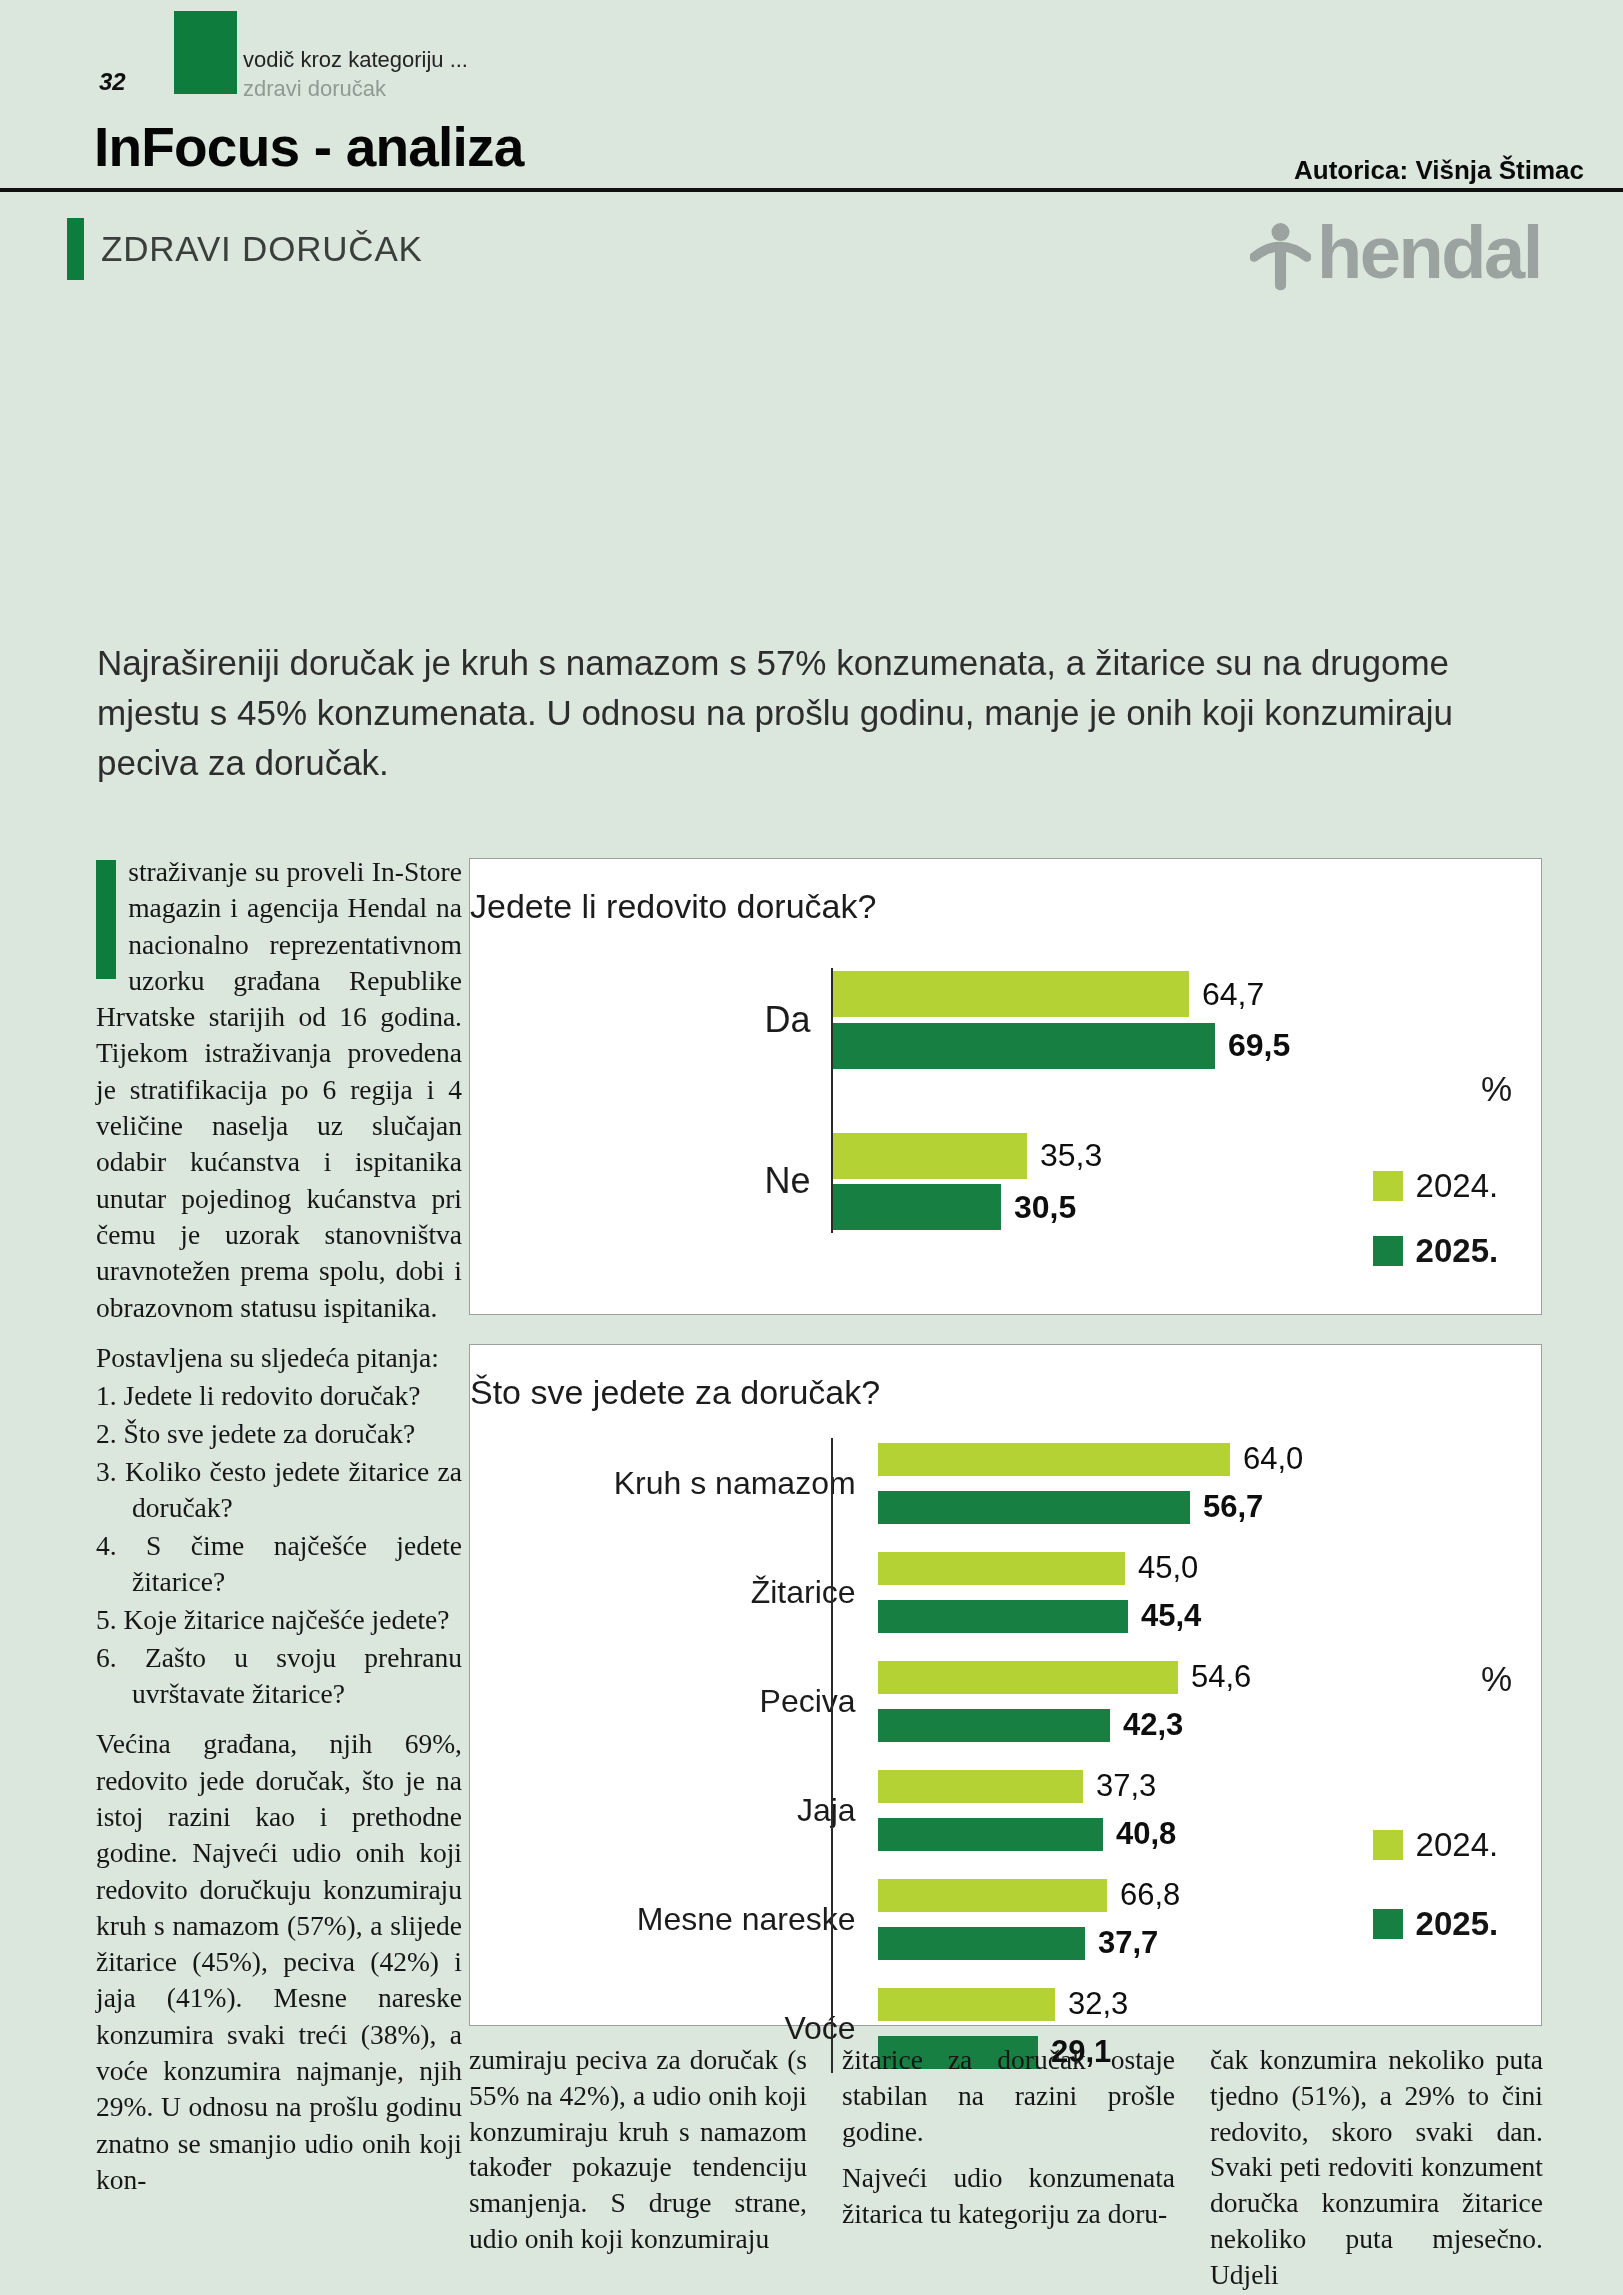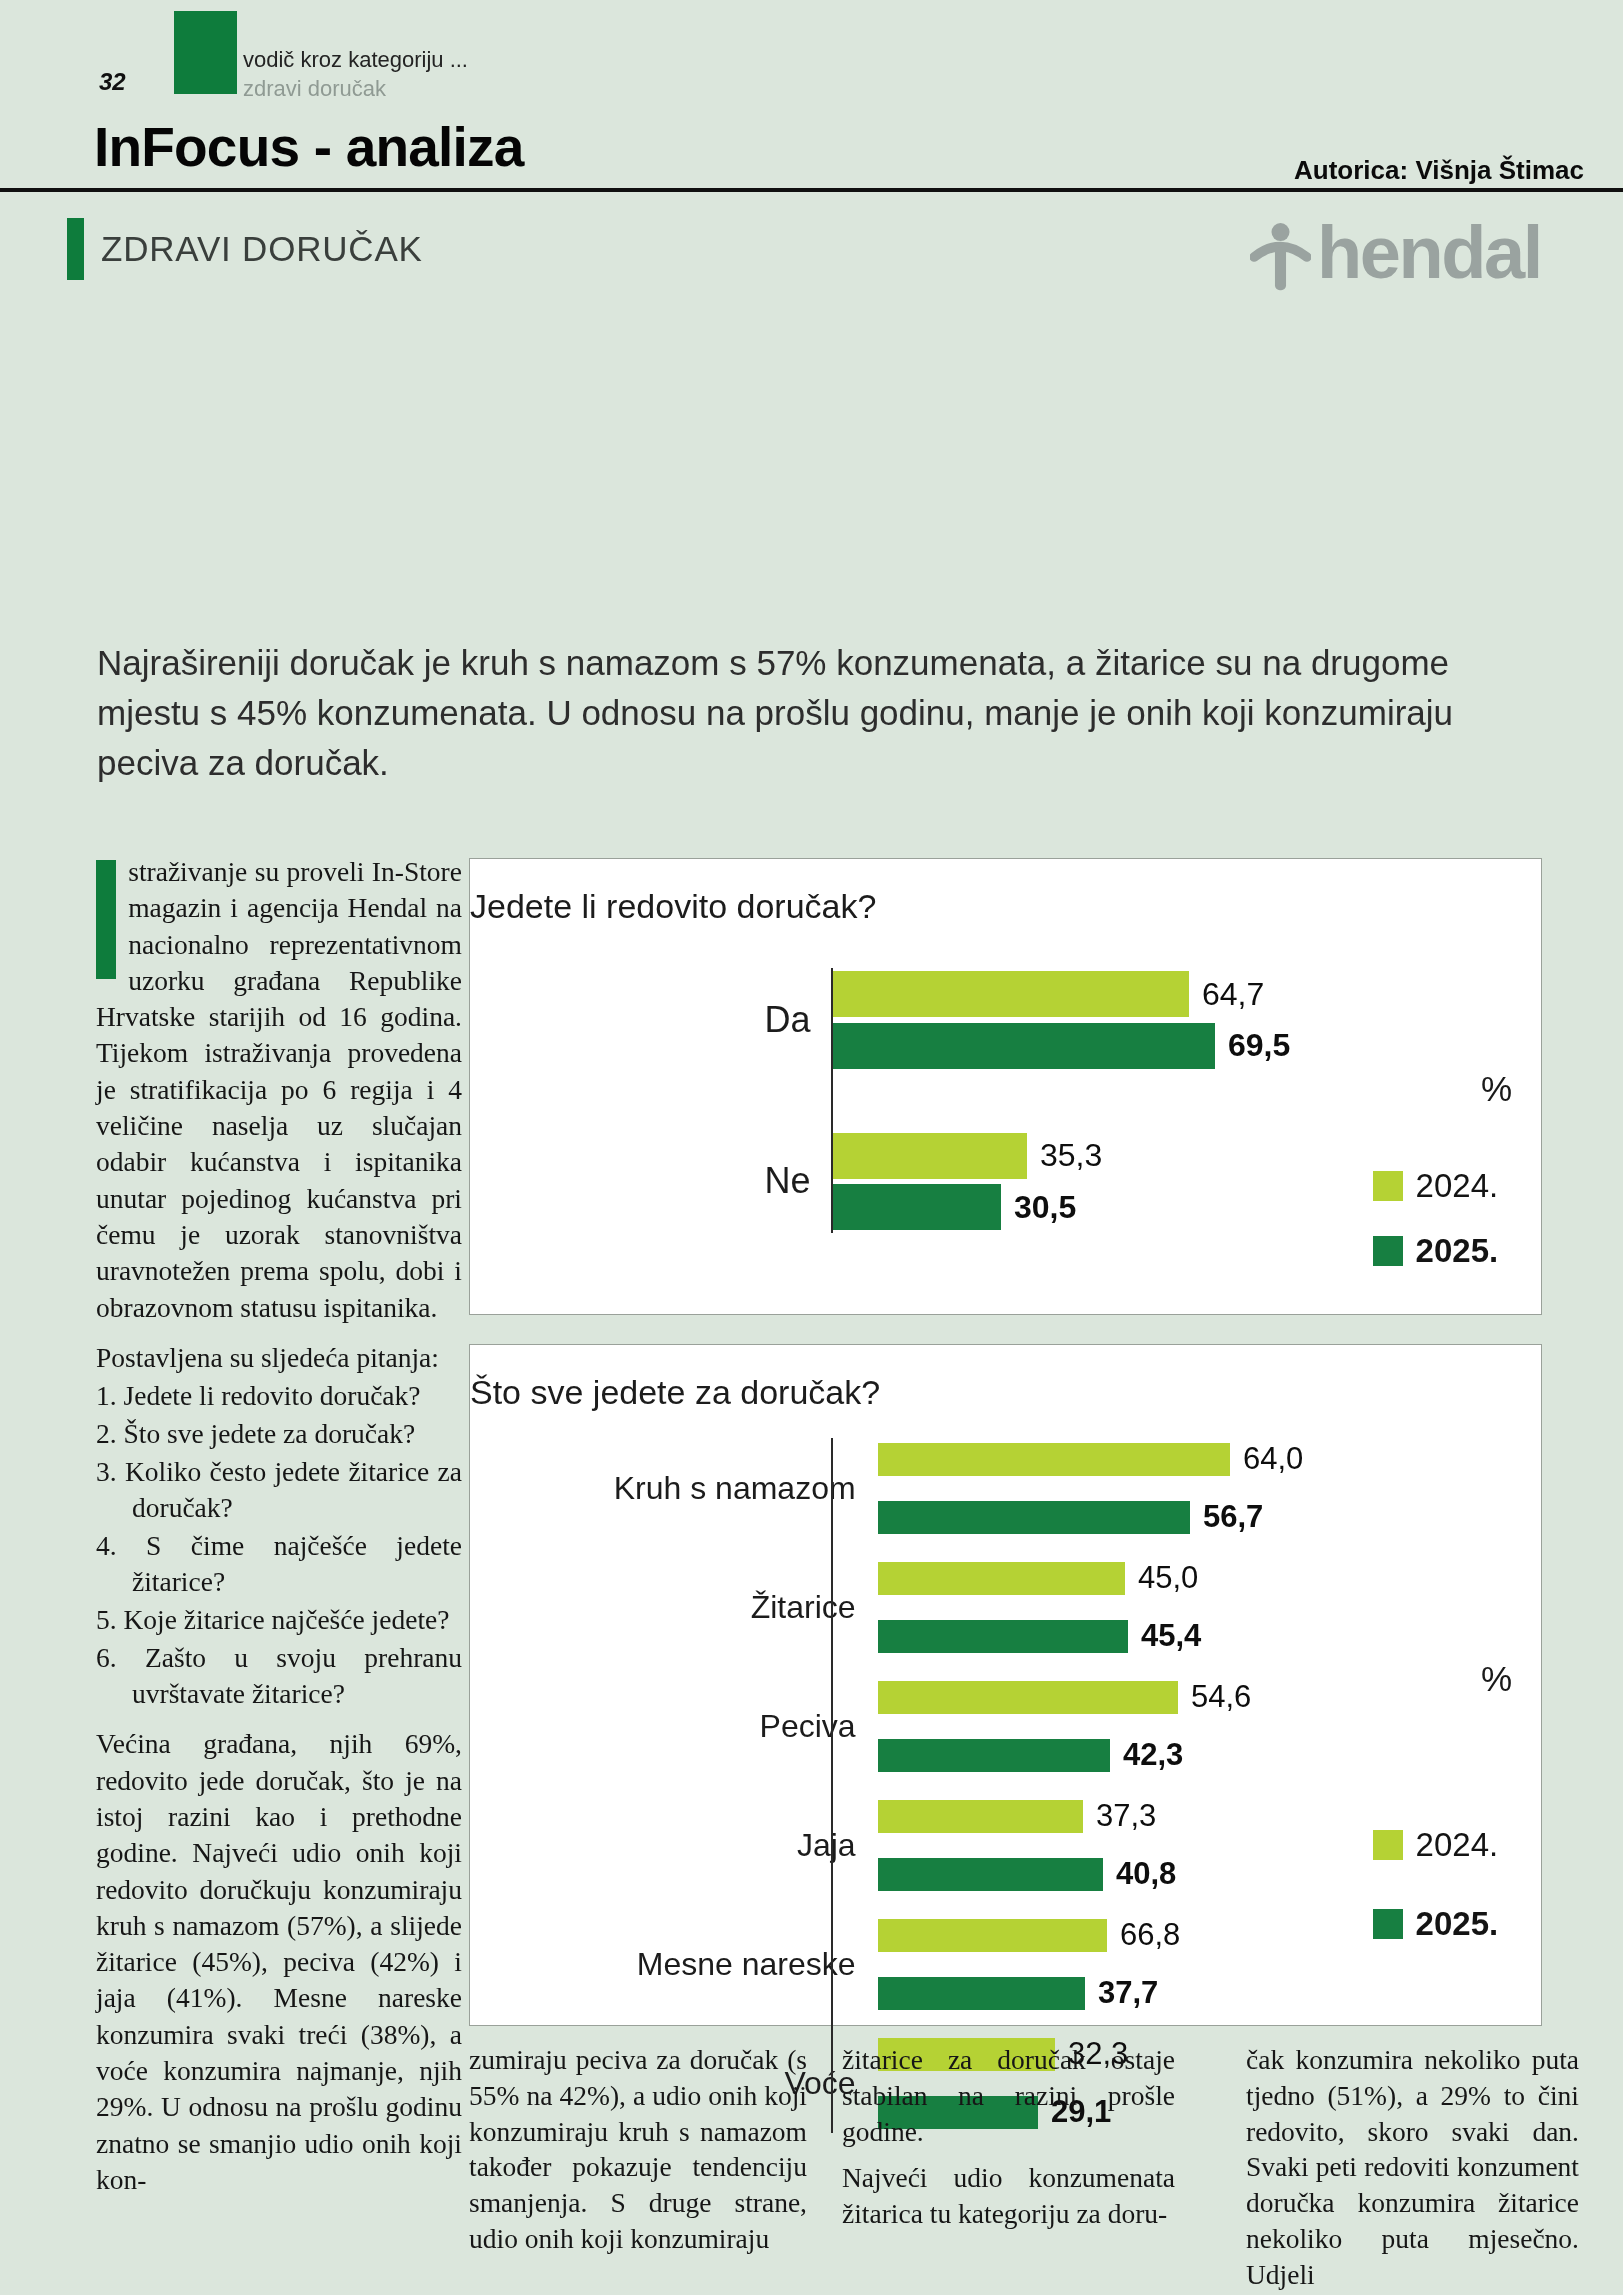--- a/index.html
+++ b/index.html
@@ -50,21 +50,21 @@
   .crow{display:flex;align-items:center;}
   .chart-0 .crow{margin-bottom:64px;}
   .chart-1 .crow{margin-bottom:25px;padding-left:45px;}
   .crow:last-child{margin-bottom:0;}
   .clabel{flex:none;width:361px;text-align:right;padding-right:20.4px;color:#1c1c1c;}
   .chart-0 .clabel{font-size:36px;}
   .chart-1 .clabel{font-size:32px;}
   .cbars{margin-left:2.4px;}
   .cline{display:flex;align-items:center;}
   .chart-0 .cline + .cline{margin-top:5.5px;}
-  .chart-1 .cline + .cline{margin-top:22px;}
+  .chart-1 .cline + .cline{margin-top:12px;}
   .cbar{flex:none;}
   .chart-0 .cbar{height:46px;}
   .chart-1 .cbar{height:33px;}
   .cval{margin-left:12.6px;color:#0e0e0e;white-space:nowrap;}
   .chart-0 .cval{font-size:32px;}
   .chart-1 .cval{font-size:31px;}
   .cval.bold{font-weight:bold;}
   .unit{position:absolute;font-size:35px;color:#1a1a1a;}
   .chart-0 .unit{left:1011px;top:210px;}
   .chart-1 .unit{left:1011px;top:314px;}
@@ -76,21 +76,21 @@
   .lsq{width:30px;height:30px;flex:none;margin-right:12.6px;}
   .ltx{font-size:33px;color:#141414;}
   .ltx.bold{font-weight:bold;}
 
   
   .bottom{position:absolute;left:469px;top:2042px;width:1073px;display:flex;gap:35px;
           font-size:27.5px;line-height:1.3;text-align:justify;color:#161616;}
   .bcol{flex:none;}
   .bcol-0{width:338px;}
   .bcol-1{width:333px;}
-  .bcol-2{width:333px;margin-left:36px;}
+  .bcol-2{width:333px;}
   .bcol p + p{margin-top:11px;}
 </style>
 </head>
 <body>
 
 <div class="page">
 
   <div class="page-number">32</div>
   <div class="kicker-square"></div>
   <div class="kicker">

